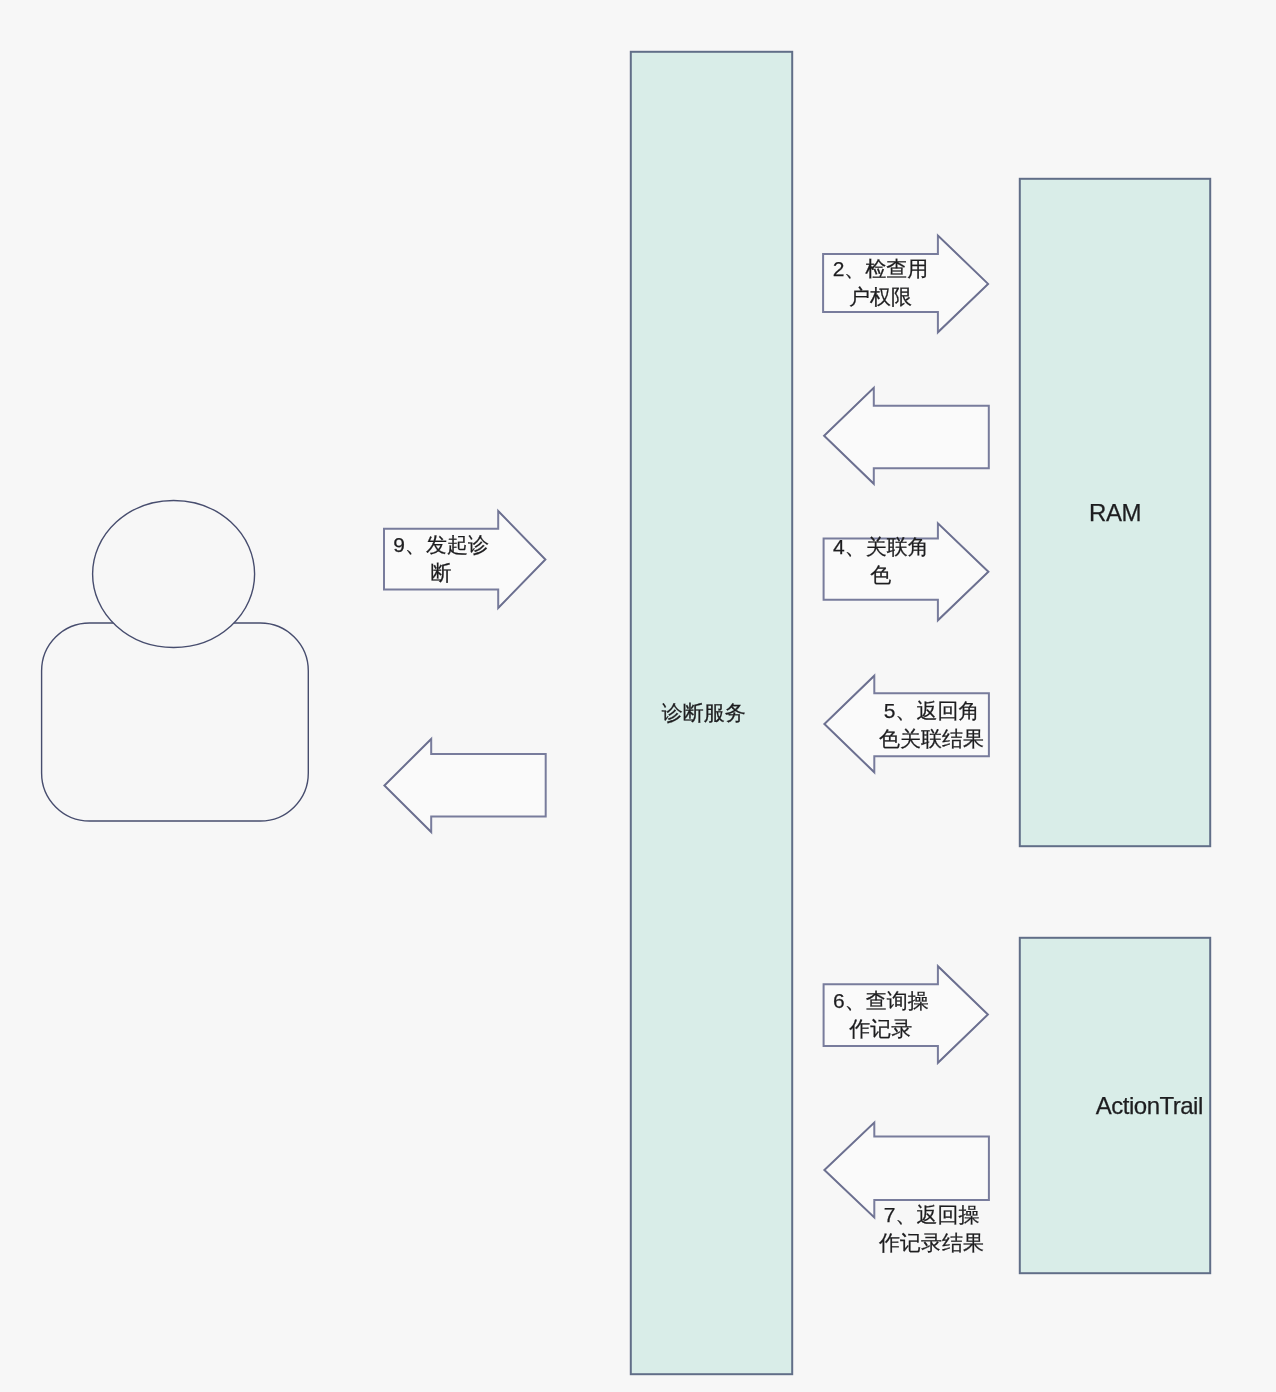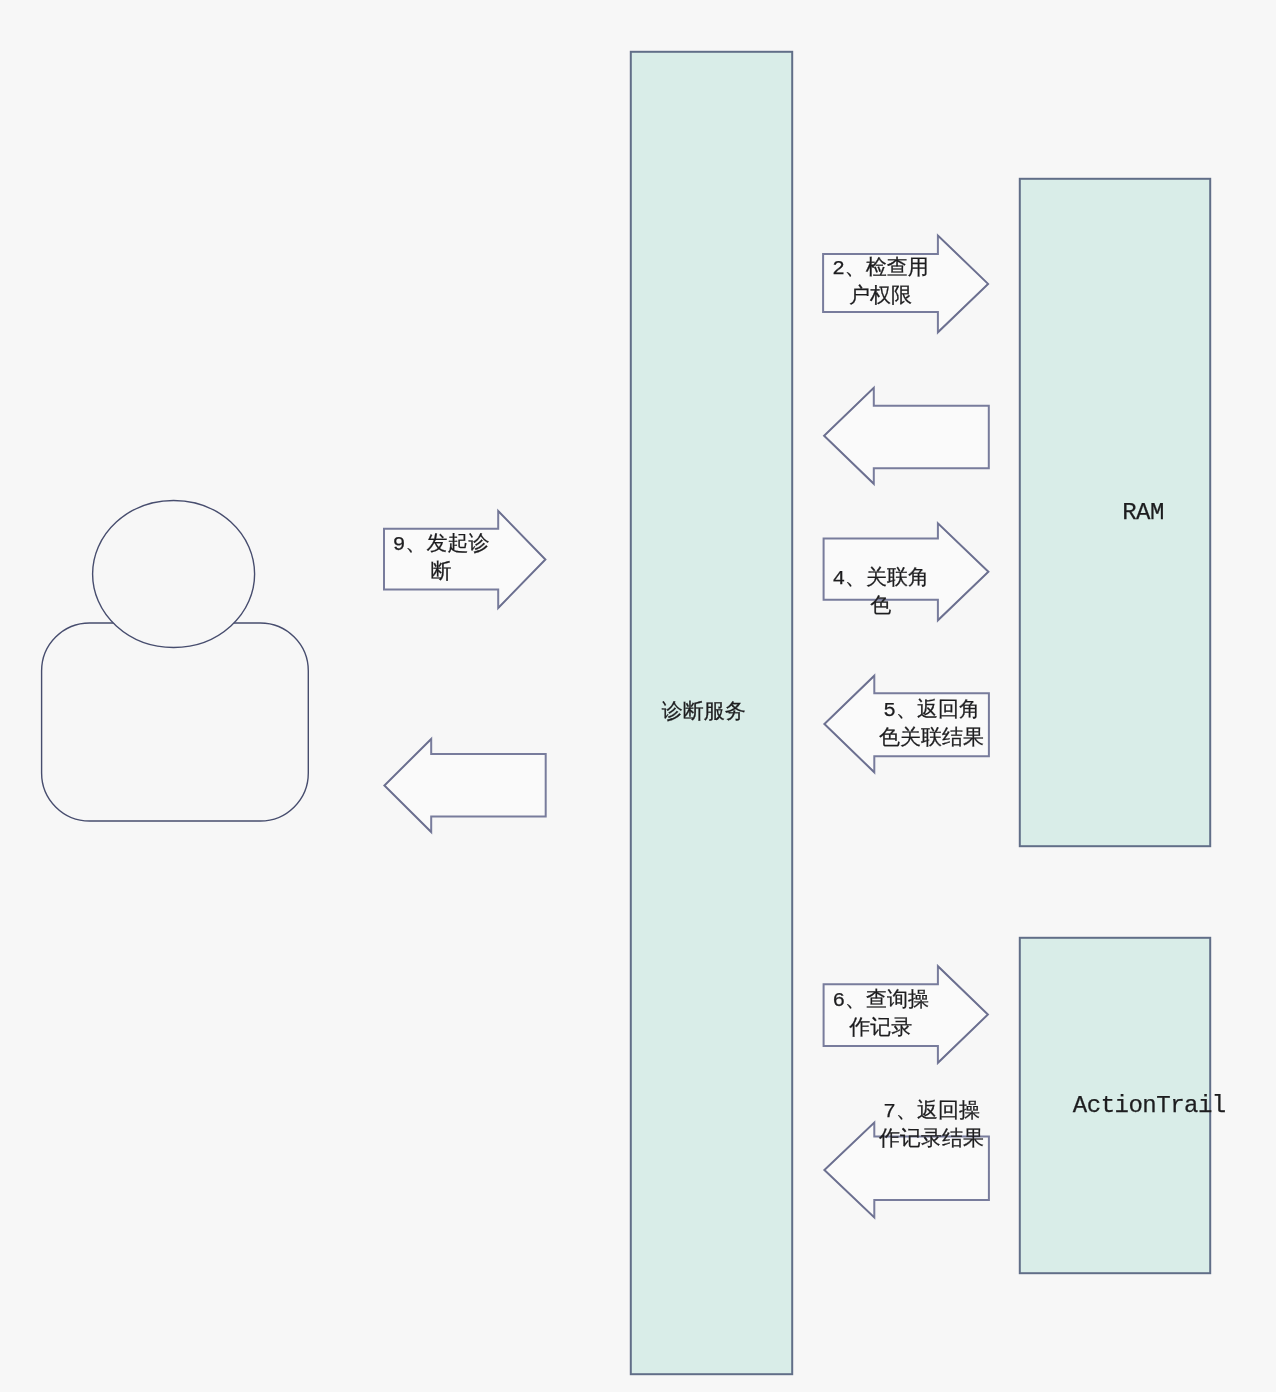--- a/index.html
+++ b/index.html
@@ -11,21 +11,21 @@
     overflow:hidden;
     position:relative;
   }
   #stage { position:absolute; left:0; top:0; width:1276px; height:1392px; background:#f7f7f7; }
   svg.layer { position:absolute; left:0; top:0; width:1276px; height:1392px; display:block; }
 
   
   #labels { position:absolute; left:0; top:0; width:1276px; height:1392px; transform:translateZ(0); }
   .lbl {
     position:absolute; color:#1d1d1f;
-    font-family:Liberation Mono, monospace;
+    font-family:Liberation Sans, sans-serif;
     display:flex; align-items:center; justify-content:flex-start;
     -webkit-text-stroke:0.25px #1d1d1f;
   }
   .lbl > span { display:block; width:100%; text-align:center; }
   .node-lbl       { font-size:21px; line-height:30px; }
   .node-lbl.latin { font-size:24px; line-height:30px; letter-spacing:-0.5px; }
   .arrow-lbl      { font-size:21px; line-height:28px; width:110px; height:70px; }
 </style>
 </head>
 <body>
@@ -75,40 +75,40 @@
       <path d="M 545.7 753.9 L 431.2 753.9 L 431.2 739 L 384.4 785.5 L 431.2 832 L 431.2 816.6 L 545.7 816.6 Z" fill="#fafafa" stroke="#787c9c" stroke-width="2" stroke-linejoin="miter"></path>
       <path d="M 431.2 739 L 384.4 785.5 L 431.2 832" fill="none" stroke="#6b6f8e" stroke-width="1.2"></path>
     </g>
   </svg>
 
   <div id="labels">
 
     <div class="lbl node-lbl" style="left:630.8px;top:693px;width:146px;height:40px;">
       <span>诊断服务</span>
     </div>
-    <div class="lbl node-lbl latin" style="left:1019.8px;top:492.5px;width:190.4px;height:40px;margin-left:28px;">
+    <div class="lbl node-lbl latin" style="left:1019.8px;top:492.5px;width:190.4px;height:40px;">
       <span>RAM</span>
     </div>
     <div class="lbl node-lbl latin" style="left:1019.8px;top:1085.5px;width:163px;height:40px;margin-left:48px;">
       <span>ActionTrail</span>
     </div>
 
     <div class="lbl arrow-lbl" style="left:386.1px;top:524.1px;">
       <span>9、发起诊断</span>
     </div>
     <div class="lbl arrow-lbl" style="left:825.5px;top:247.9px;">
       <span>2、检查用户权限</span>
     </div>
-    <div class="lbl arrow-lbl" style="left:825.8px;top:558px;">
+    <div class="lbl arrow-lbl" style="left:825.8px;top:526px;">
       <span>4、关联角色</span>
     </div>
     <div class="lbl arrow-lbl" style="left:876.6px;top:689.8px;">
       <span>5、返回角色关联结果</span>
     </div>
     <div class="lbl arrow-lbl" style="left:825.8px;top:980.1px;">
       <span>6、查询操作记录</span>
     </div>
-    <div class="lbl arrow-lbl" style="left:876.6px;top:1091px;">
+    <div class="lbl arrow-lbl" style="left:876.6px;top:1194px;">
       <span>7、返回操作记录结果</span>
     </div>
 
   </div>
 </div>
 
 </body></html>

